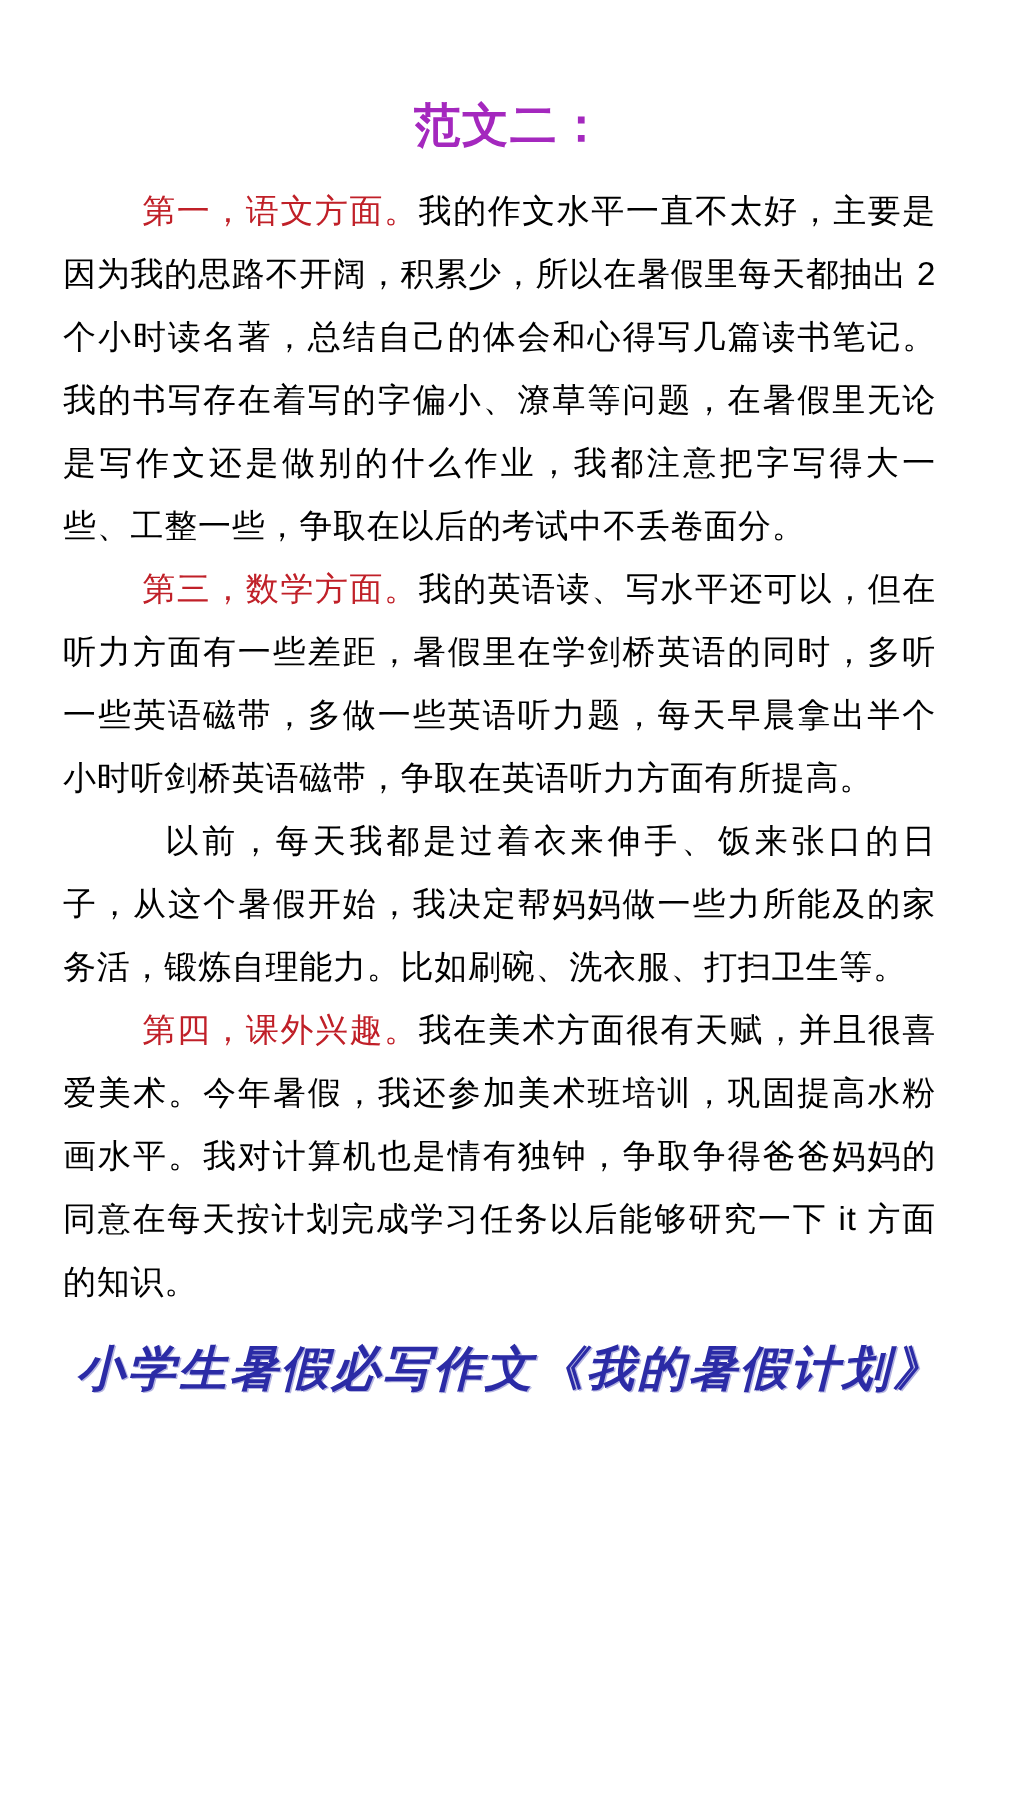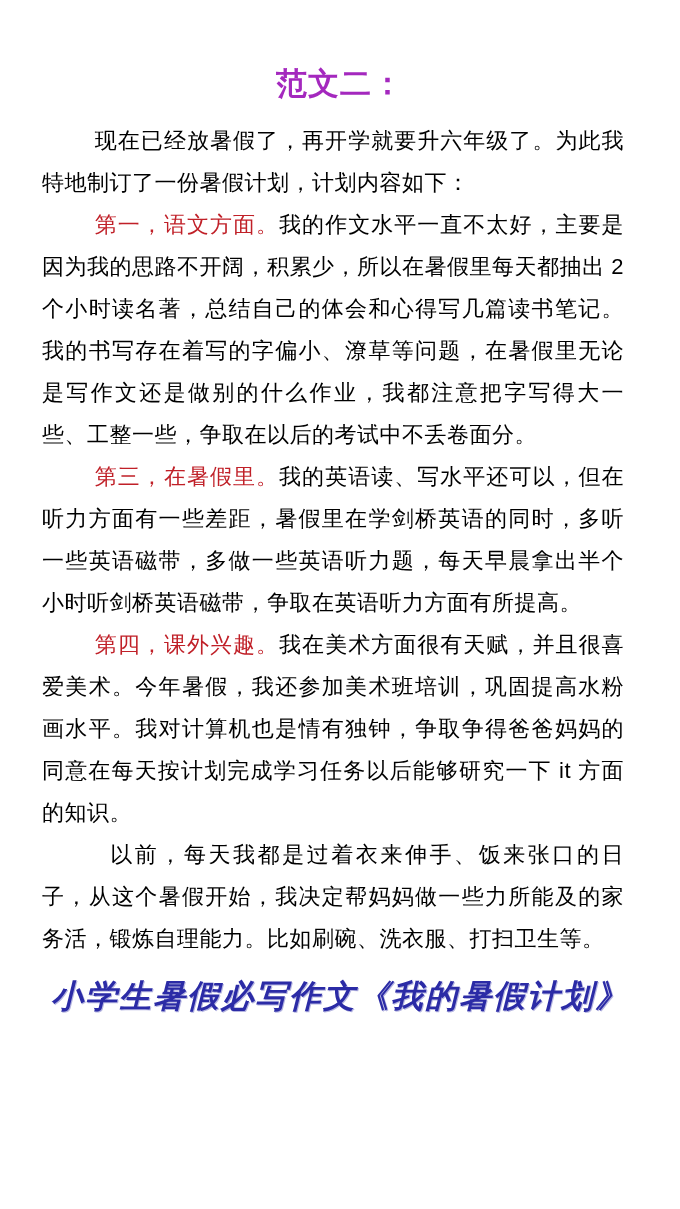--- a/index.html
+++ b/index.html
@@ -53,29 +53,28 @@
 </style>
 </head>
 <body>
 
 <div class="page">
 
   <div class="doc-title">范文二：</div>
 
   <div class="essay">
 
-    <p class="para"><span>现在已经放暑假了，再开学就要升六年级了。为此我特地制订了一份暑假计划，计划内容如下：</span></p>
 
     <p class="para"><span class="lead">第一，语文方面。</span><span>我的作文水平一直不太好，主要是因为我的思路不开阔，积累少，所以在暑假里每天都抽出 2 个小时读名著，总结自己的体会和心得写几篇读书笔记。我的书写存在着写的字偏小、潦草等问题，在暑假里无论是写作文还是做别的什么作业，我都注意把字写得大一些、工整一些，争取在以后的考试中不丢卷面分。</span></p>
 
 
-    <p class="para"><span class="lead">第三，在暑假里。</span><span>我的英语读、写水平还可以，但在听力方面有一些差距，暑假里在学剑桥英语的同时，多听一些英语磁带，多做一些英语听力题，每天早晨拿出半个小时听剑桥英语磁带，争取在英语听力方面有所提高。</span></p>
+    <p class="para"><span class="lead">第三，数学方面。</span><span>我的英语读、写水平还可以，但在听力方面有一些差距，暑假里在学剑桥英语的同时，多听一些英语磁带，多做一些英语听力题，每天早晨拿出半个小时听剑桥英语磁带，争取在英语听力方面有所提高。</span></p>
+
+    <p class="para deep-indent"><span>以前，每天我都是过着衣来伸手、饭来张口的日子，从这个暑假开始，我决定帮妈妈做一些力所能及的家务活，锻炼自理能力。比如刷碗、洗衣服、打扫卫生等。</span></p>
 
     <p class="para"><span class="lead">第四，课外兴趣。</span><span>我在美术方面很有天赋，并且很喜爱美术。今年暑假，我还参加美术班培训，巩固提高水粉画水平。我对计算机也是情有独钟，争取争得爸爸妈妈的同意在每天按计划完成学习任务以后能够研究一下 it 方面的知识。</span></p>
-
-    <p class="para deep-indent"><span>以前，每天我都是过着衣来伸手、饭来张口的日子，从这个暑假开始，我决定帮妈妈做一些力所能及的家务活，锻炼自理能力。比如刷碗、洗衣服、打扫卫生等。</span></p>
 
 
   </div>
 
   <div class="banner">小学生暑假必写作文《我的暑假计划》</div>
 
 </div>
 
 </body></html>

